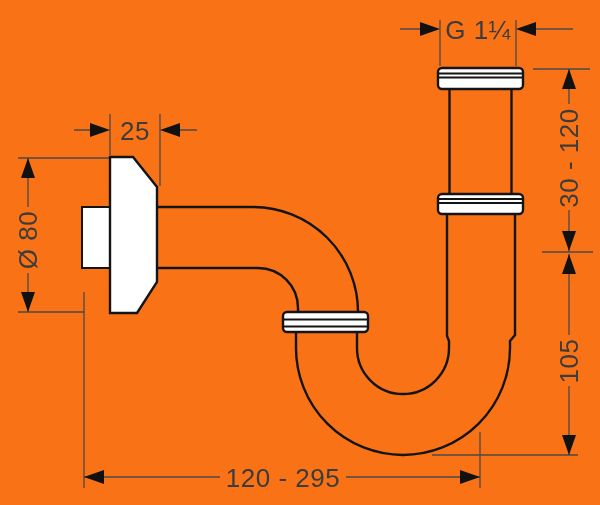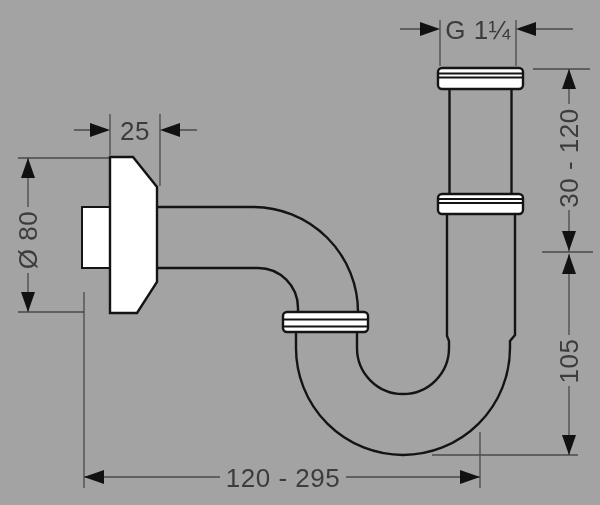--- a/index.html
+++ b/index.html
@@ -1,19 +1,19 @@
 <!DOCTYPE html>
 <html><head>
 <meta charset="utf-8">
 <style>
   html,body{margin:0;padding:0;background:#ffffff;}
   .stage{
     position:relative;
     width:600px;height:505px;
-    background:#a3a3a3;
+    background:#f97316;
     font-family:"Liberation Sans",sans-serif;
     overflow:hidden;
   }
   svg{display:block}
   .outline{stroke:#141414;stroke-width:2.4;fill:none;stroke-linejoin:miter;stroke-linecap:butt;}
   .outline-fill{stroke:#141414;stroke-width:2.4;fill:#ffffff;stroke-linejoin:miter;}
   .nut-line{stroke:#141414;stroke-width:1.8;fill:none;}
   .dim{stroke:#4a4a4a;stroke-width:1.3;fill:none;stroke-linecap:butt;}
   .arrow{fill:#111111;stroke:none;}
   text.dim-label{

